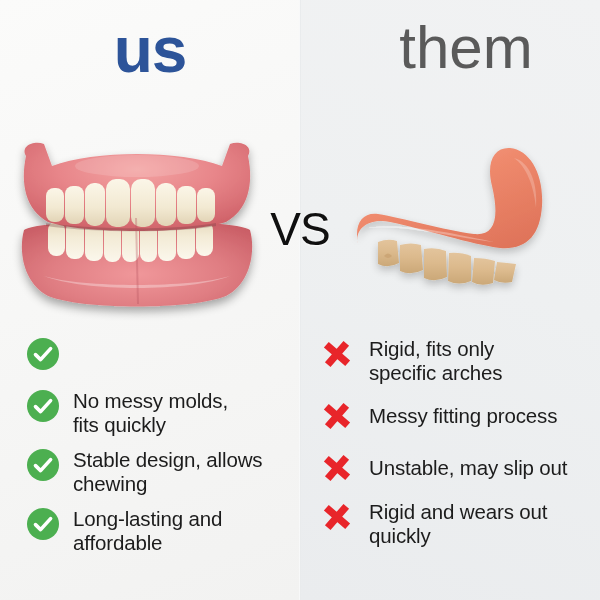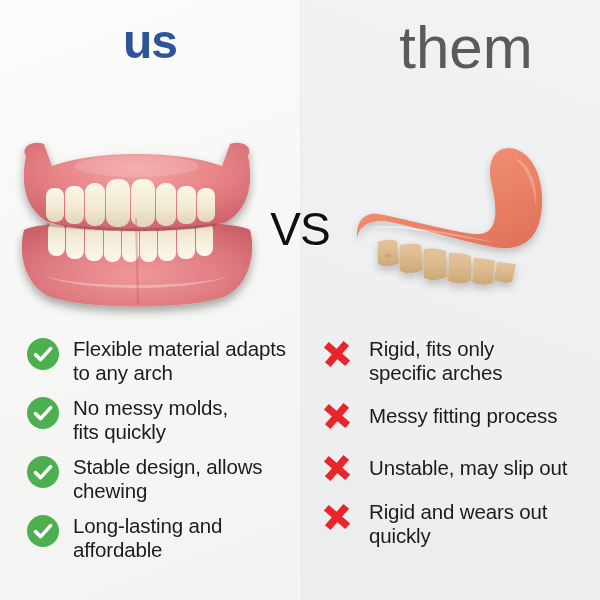--- a/index.html
+++ b/index.html
@@ -48,21 +48,21 @@
   .hdr {
     position: absolute;
     top: 18px;
     width: 300px;
     text-align: center;
     line-height: 1;
   }
   .hdr-us {
     left: 0;
     color: #2d5499;
-    font-size: 48px;
+    font-size: 64px;
     font-weight: 700;
     letter-spacing: -1px;
   }
   .hdr-them {
     left: 300px;
     color: #5a5a5a;
     font-size: 60px;
     font-weight: 400;
     letter-spacing: 0px;
     padding-left: 16px;
@@ -288,22 +288,20 @@
 
   <div class="list list-left">
 
     <div class="row">
       <span class="mark">
         <svg viewBox="0 0 34 34" width="34" height="34">
           <circle cx="17" cy="17" r="16" fill="#4caf50"></circle>
           <path d="M9.5 17.6 L14.6 22.6 L24.6 11.6" stroke="#ffffff" stroke-width="3.6" stroke-linecap="round" stroke-linejoin="round" fill="none"></path>
         </svg>
       </span>
-      <span class="rowtext">Flexible material adapts
-to any arch</span>
     </div>
 
     <div class="row">
       <span class="mark">
         <svg viewBox="0 0 34 34" width="34" height="34">
           <circle cx="17" cy="17" r="16" fill="#4caf50"></circle>
           <path d="M9.5 17.6 L14.6 22.6 L24.6 11.6" stroke="#ffffff" stroke-width="3.6" stroke-linecap="round" stroke-linejoin="round" fill="none"></path>
         </svg>
       </span>
       <span class="rowtext">No messy molds,

